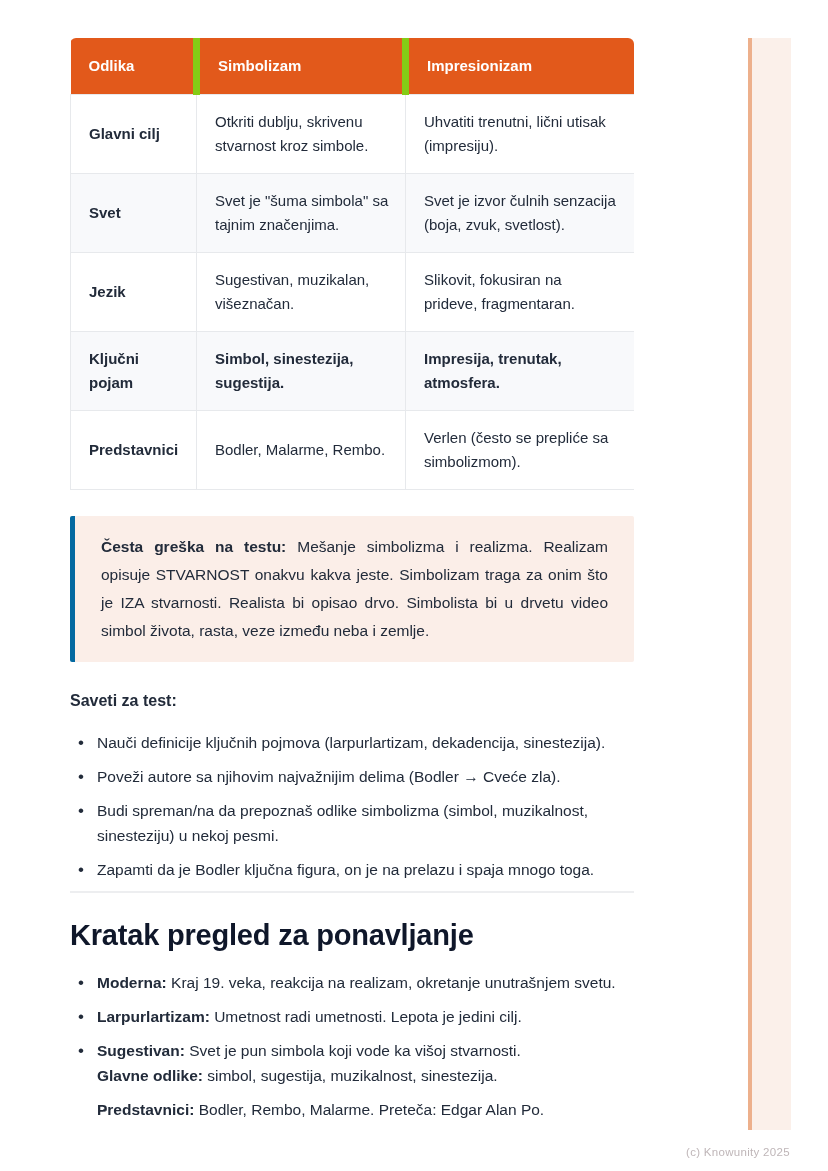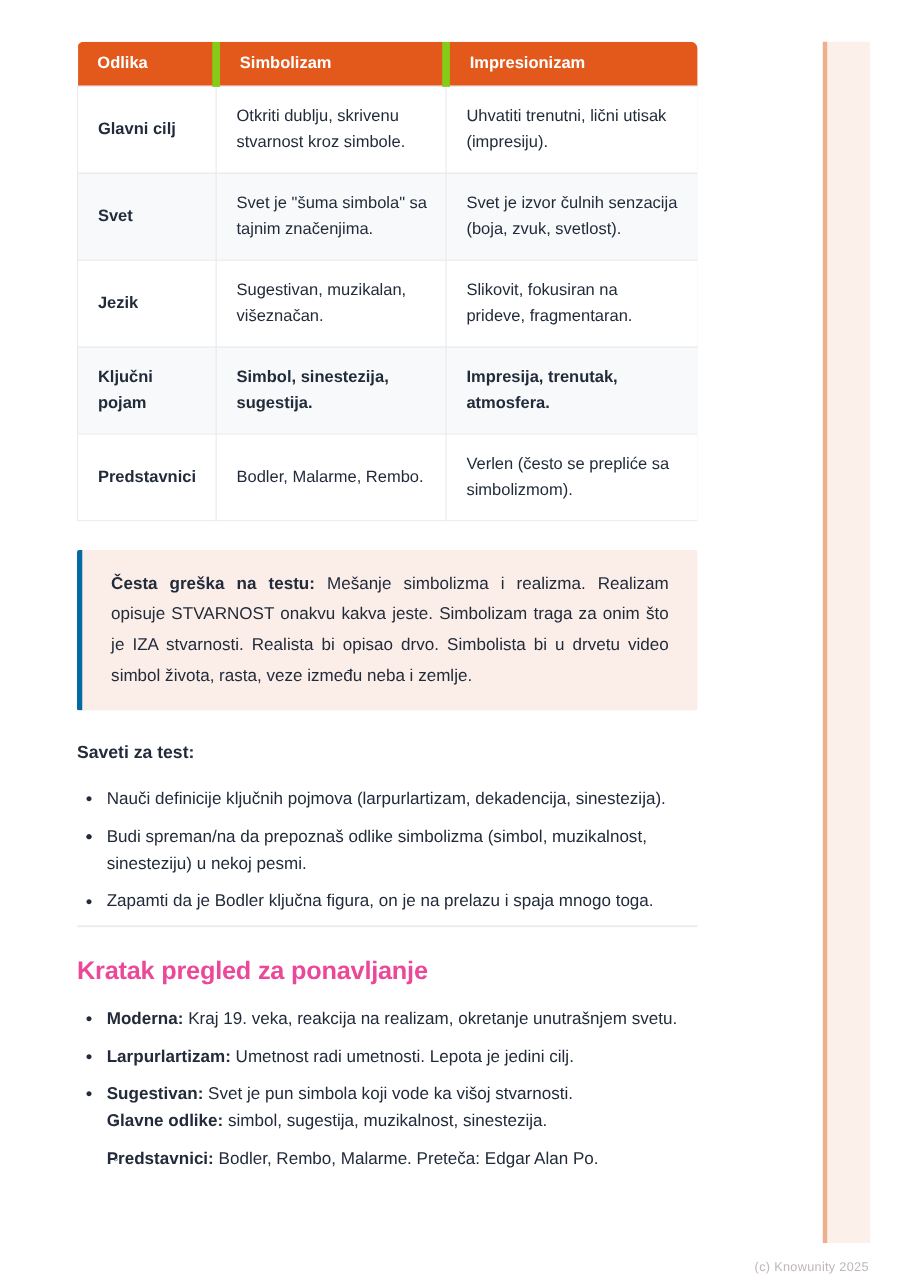--- a/index.html
+++ b/index.html
@@ -28,21 +28,21 @@
 
   .content { position: absolute; left: 70px; top: 38px; width: 564px; }
 
   
   .table-wrap { border-radius: 6px 6px 0 0; overflow: hidden; }
   table { width: 564px; border-collapse: collapse; table-layout: fixed; }
   col.c1 { width: 126px; } col.c2 { width: 209px; } col.c3 { width: 229px; }
   thead th {
     background: #E2591B; color: #ffffff;
     font-size: 15px; font-weight: bold; text-align: left;
-    height: 40px; padding: 0 10px 0 18px; vertical-align: middle;
+    height: 56px; padding: 0 10px 0 18px; vertical-align: middle;
   }
   thead th + th { border-left: 7px solid #84cc16; }
   tbody td {
     border: 1px solid #E7E9EC;
     padding: 15px 12px 15px 18px;
     font-size: 15px; line-height: 24px;
     vertical-align: middle;
     white-space: pre-line;
     background: #ffffff;
   }
@@ -72,21 +72,21 @@
   ul.plain li:first-child { margin-top: 0; }
   .marker { position: absolute; left: 8px; top: 0; font-size: 17px; }
   li.lvl2 { padding-left: 52px; }
   li.lvl2 .marker { left: 33px; font-size: 13px; }
   li.lvl2.first-sub { margin-top: 0; }
 
   hr.divider { border: none; border-top: 2px solid #EDEEF0; margin: 9px 0 0 0; }
 
   h2.review-heading {
     margin: 26px 0 0 0;
-    color: #ec4899; font-size: 23px; font-weight: bold;
+    color: #0f172a; font-size: 29px; font-weight: bold;
     letter-spacing: -0.2px;
   }
   ul.review { margin-top: 18px; }
 </style>
 </head>
 <body>
 
 <div class="stripe"></div>
 <div class="watermark">(c) Knowunity 2025</div>
 
@@ -146,21 +146,21 @@
     </table>
   </div>
 
   <div class="callout">
     <p><strong>Česta greška na testu:</strong> <span>Mešanje simbolizma i realizma. Realizam opisuje STVARNOST onakvu kakva jeste. Simbolizam traga za onim što je IZA stvarnosti. Realista bi opisao drvo. Simbolista bi u drvetu video simbol života, rasta, veze između neba i zemlje.</span></p>
   </div>
 
   <p class="tips-title">Saveti za test:</p>
   <ul class="plain tips">
     <li><span class="marker">•</span><span>Nauči definicije ključnih pojmova (larpurlartizam, dekadencija, sinestezija).</span></li>
-    <li><span class="marker">•</span></li>
+    <li><span class="marker">•</span><span>Poveži autore sa njihovim najvažnijim delima (Bodler → Cveće zla).</span></li>
     <li><span class="marker">•</span><span>Budi spreman/na da prepoznaš odlike simbolizma (simbol, muzikalnost, sinesteziju) u nekoj pesmi.</span></li>
     <li><span class="marker">•</span><span>Zapamti da je Bodler ključna figura, on je na prelazu i spaja mnogo toga.</span></li>
   </ul>
 
   <hr class="divider">
 
   <h2 class="review-heading">Kratak pregled za ponavljanje</h2>
   <ul class="plain review">
     <li><span class="marker">•</span><strong>Moderna:</strong> <span>Kraj 19. veka, reakcija na realizam, okretanje unutrašnjem svetu.</span></li>
     <li><span class="marker">•</span><strong>Larpurlartizam:</strong> <span>Umetnost radi umetnosti. Lepota je jedini cilj.</span></li>

